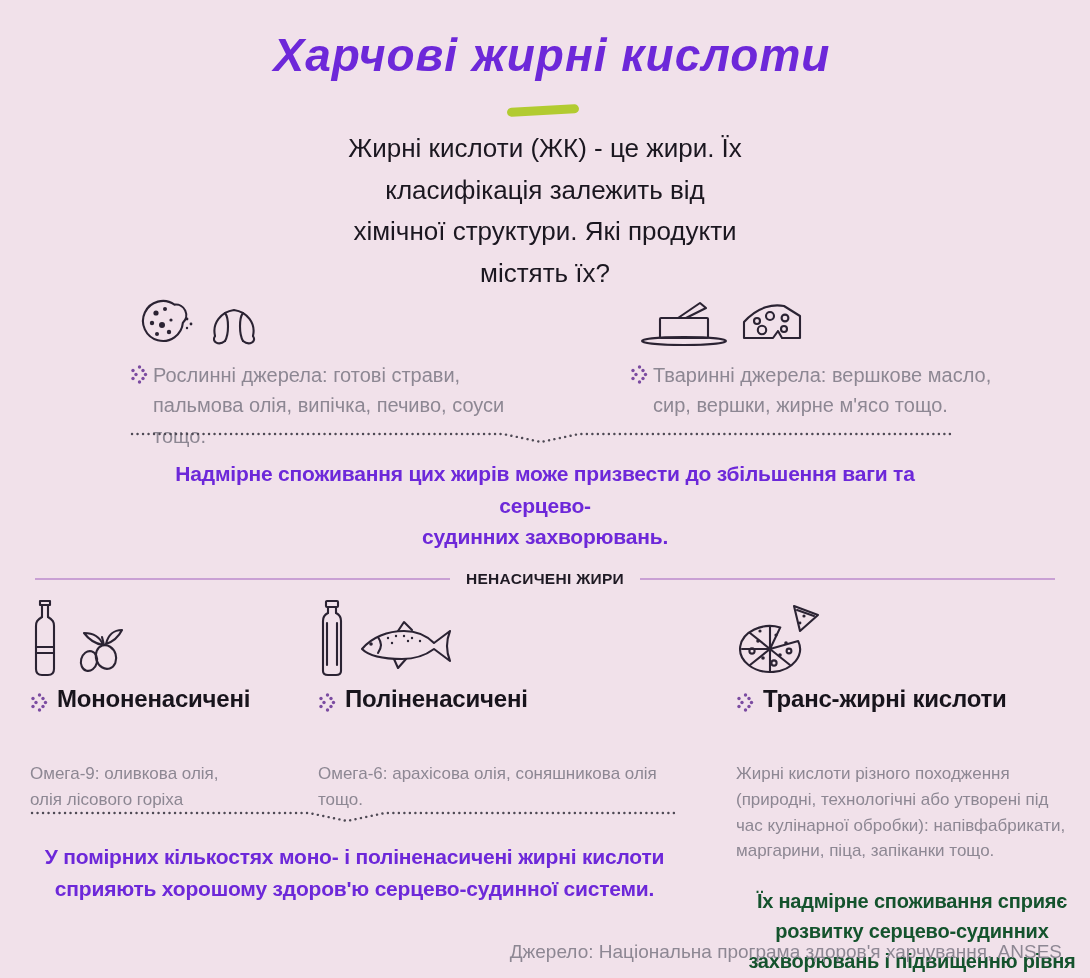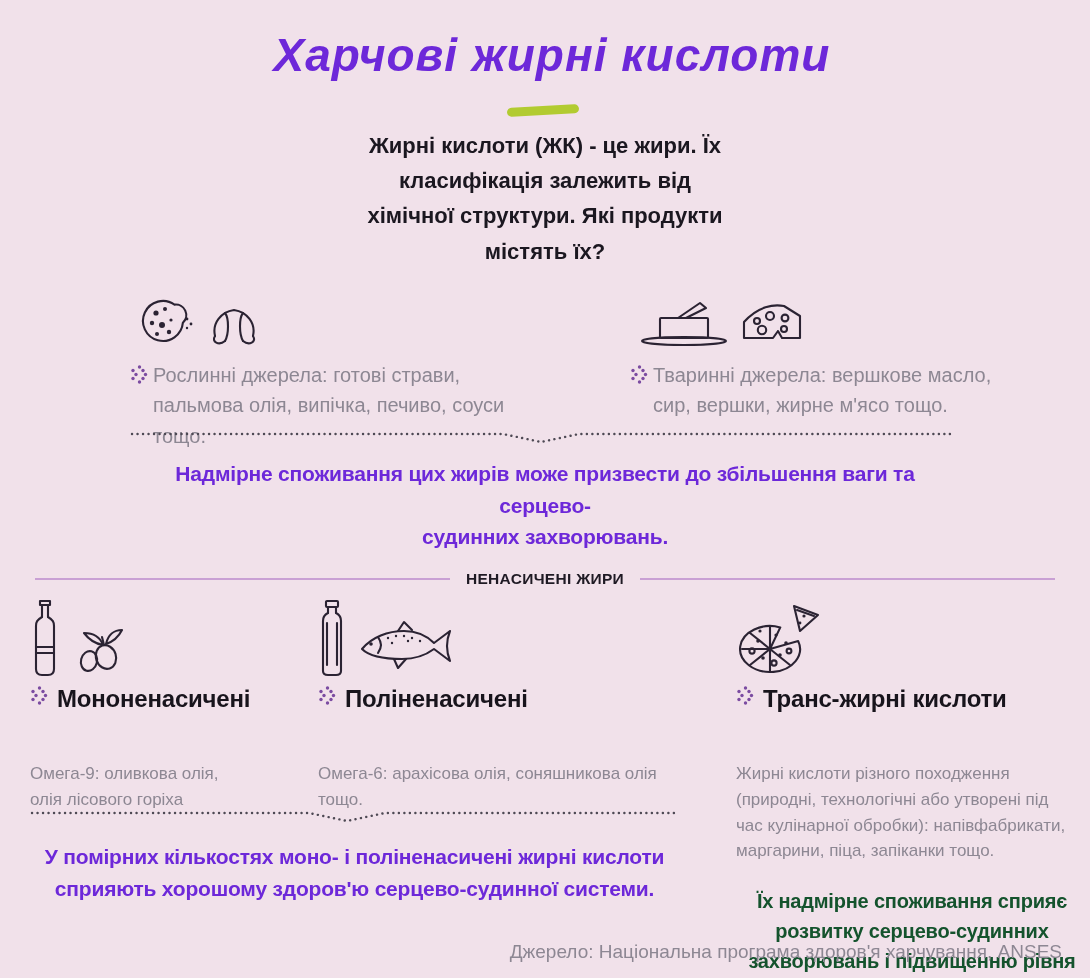--- a/index.html
+++ b/index.html
@@ -12,21 +12,21 @@
     position:absolute;top:28px;left:7px;width:100%;text-align:center;
     font-family:Liberation Sans, sans-serif;font-style:italic;font-weight:600;
     font-size:46px;letter-spacing:1px;color:#6d28d9;
   }
   .underline{
     position:absolute;top:106px;left:507px;width:72px;height:9px;border-radius:6px;
     background:#b2cb31;transform:rotate(-3deg);
   }
   .intro{
     position:absolute;top:128px;left:545px;transform:translateX(-50%);width:480px;
-    text-align:center;font-weight:700;font-size:22px;line-height:1.6;
+    text-align:center;font-weight:400;font-size:26px;line-height:1.6;
     white-space:pre-line;color:#1b1720;
   }
   
   .sec-header{position:absolute;left:35px;right:35px;display:flex;align-items:center;gap:16px;}
   .sec-header .line{flex:1;height:2px;background:#c9a0d4;}
   .sec-header .label{font-size:15.5px;font-weight:700;letter-spacing:.3px;color:#1f1a24;white-space:nowrap;}
   #sec1{top:264px}
   #sec2{top:570px}
   
   .stroke{fill:none;stroke:#2b2333;stroke-width:2.1;stroke-linecap:round;stroke-linejoin:round;}
@@ -53,21 +53,21 @@
     font-size:21px;line-height:1.5;white-space:pre-line;letter-spacing:-.2px;
   }
   #st1{top:458px;left:135px;width:820px;}
   #st2{top:841px;left:32px;width:645px;}
   
   .col{position:absolute;top:597px;}
   #col-mono{left:30px;width:268px;}
   #col-poly{left:318px;width:348px;}
   #col-trans{left:736px;width:352px;}
   .col .icon-row{height:80px;margin-bottom:8px;}
-  .col-title-row{display:flex;gap:8px;align-items:flex-start;margin-bottom:13px;}
+  .col-title-row{display:flex;gap:8px;align-items:flex-end;margin-bottom:13px;}
   .col-title-row .bullet{margin-top:0;}
   .col-title{font-size:24px;font-weight:700;color:#18141c;letter-spacing:-.2px;}
   .col-body{color:#8d8793;font-size:17px;line-height:1.52;white-space:pre-line;margin-top:48px;}
   .col-warning{
     margin-top:22px;text-align:center;font-weight:700;color:#14532d;
     font-size:20px;line-height:1.5;white-space:pre-line;letter-spacing:-.2px;
   }
   .source{position:absolute;right:28px;top:941px;color:#8d8793;font-size:19px;}
   .hidden-defs{position:absolute;width:0;height:0;overflow:hidden;}
 </style>

